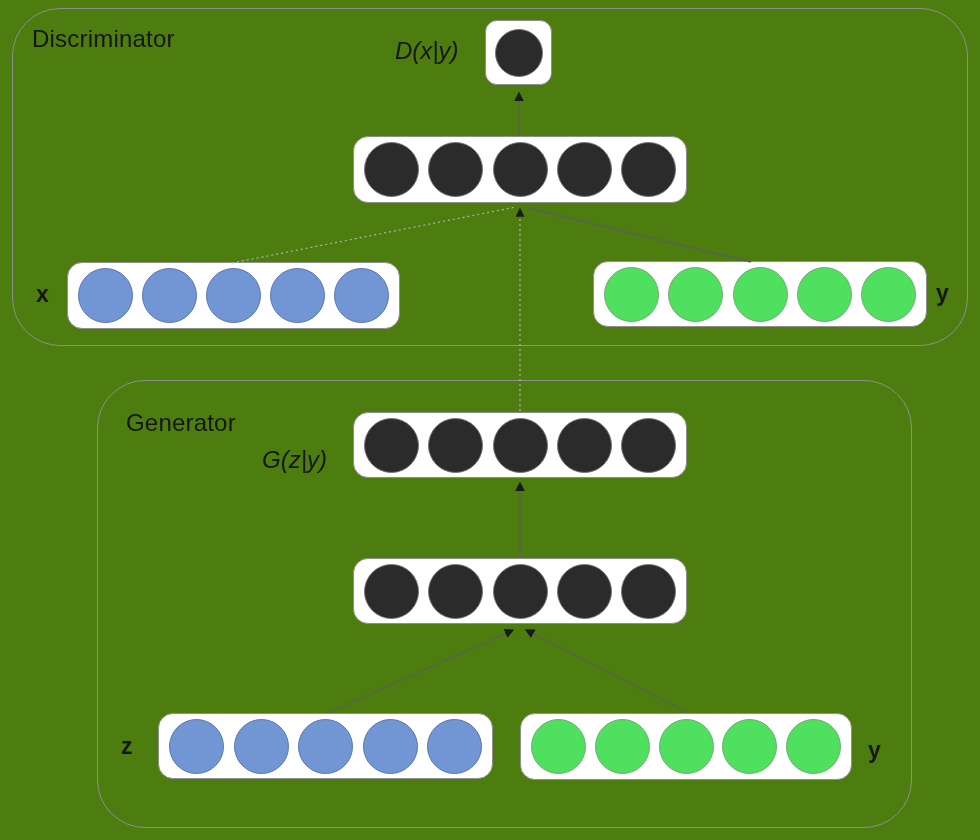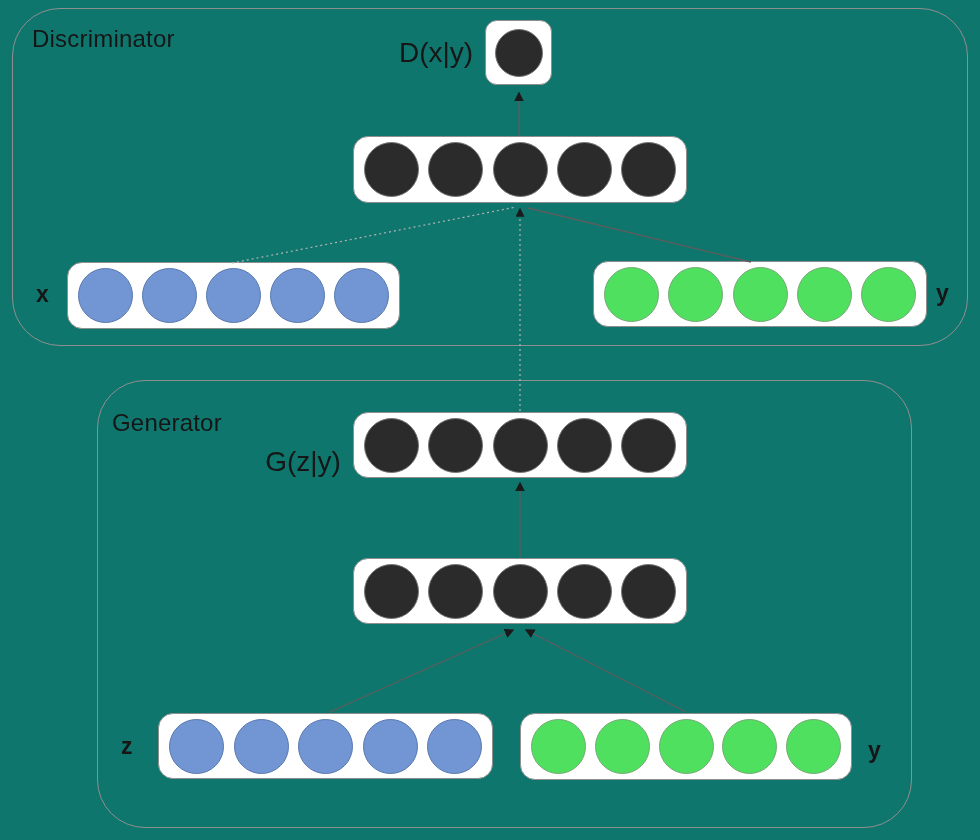--- a/index.html
+++ b/index.html
@@ -1,17 +1,17 @@
 <!DOCTYPE html>
 <html><head>
 <meta charset="utf-8">
 <style>
   html,body{margin:0;padding:0;background:#ffffff;}
   .canvas{
-    position:relative;width:980px;height:840px;background:#0f766e;overflow:hidden;
+    position:relative;width:980px;height:840px;background:#4d7c0f;overflow:hidden;
     font-family:"Liberation Sans","DejaVu Sans",sans-serif;color:#161616;
     --node-dark:#2b2b2b;--node-blue:#7296d4;--node-green:#4ee05e;
     --box-border:#8f8f8f;
   }
   .outer-box{
     position:absolute;border:1.6px solid var(--box-border);border-radius:48px;
     background:transparent;
   }
   .layer{
     position:absolute;border:1.5px solid var(--box-border);border-radius:15px;
@@ -22,21 +22,21 @@
   .node{
     display:inline-block;width:55px;height:55px;border-radius:50%;
     box-sizing:border-box;flex:0 0 auto;
   }
   .node--dark{background:var(--node-dark);border:1px solid #757575;}
   .node--blue{background:var(--node-blue);border:1.5px solid #5878ae;}
   .node--green{background:var(--node-green);border:1.5px solid #74ab74;}
   .layer--single .node{width:48px;height:48px;}
   .box-title{position:absolute;font-size:24px;line-height:1.1;letter-spacing:0.2px;}
   .io-label{position:absolute;font-size:23px;font-weight:700;line-height:1.1;}
-  .fn-label{position:absolute;font-size:28px;line-height:1.1;text-align:center;}
+  .fn-label{position:absolute;font-size:24px;line-height:1.1;text-align:left;font-style:italic;}
   .wires{position:absolute;left:0;top:0;width:980px;height:840px;pointer-events:none;z-index:5;}
   .wire-solid{stroke:#5d5d5d;stroke-width:1.3;fill:none;}
   .wire-dotted{stroke:#b3b3b3;stroke-width:1.2;fill:none;stroke-dasharray:2,3;}
 </style>
 </head>
 <body>
 
 <div class="canvas" style="--node-dark: #2b2b2b; --node-blue: #7296d4; --node-green: #4ee05e; --box-border: #8f8f8f;">
 
   <svg class="wires" viewBox="0 0 980 840">
@@ -82,21 +82,21 @@
   <div class="layer" style="left:593px;top:261px;width:334px;height:66px;">
       <span class="node node--green"></span>
       <span class="node node--green"></span>
       <span class="node node--green"></span>
       <span class="node node--green"></span>
       <span class="node node--green"></span>
     </div>
   <span class="io-label" style="left:936px;top:281px;">y</span>
 
   <div class="outer-box" style="left:97px;top:380px;width:813px;height:446px;"></div>
-  <span class="box-title" style="left:112px;top:410px;">Generator</span>
+  <span class="box-title" style="left:126px;top:410px;">Generator</span>
 
   <span class="fn-label" style="left:262px;top:447px;width:82px;">G(z|y)</span>
   <div class="layer" style="left:353px;top:412px;width:334px;height:66px;">
       <span class="node node--dark"></span>
       <span class="node node--dark"></span>
       <span class="node node--dark"></span>
       <span class="node node--dark"></span>
       <span class="node node--dark"></span>
     </div>
 

